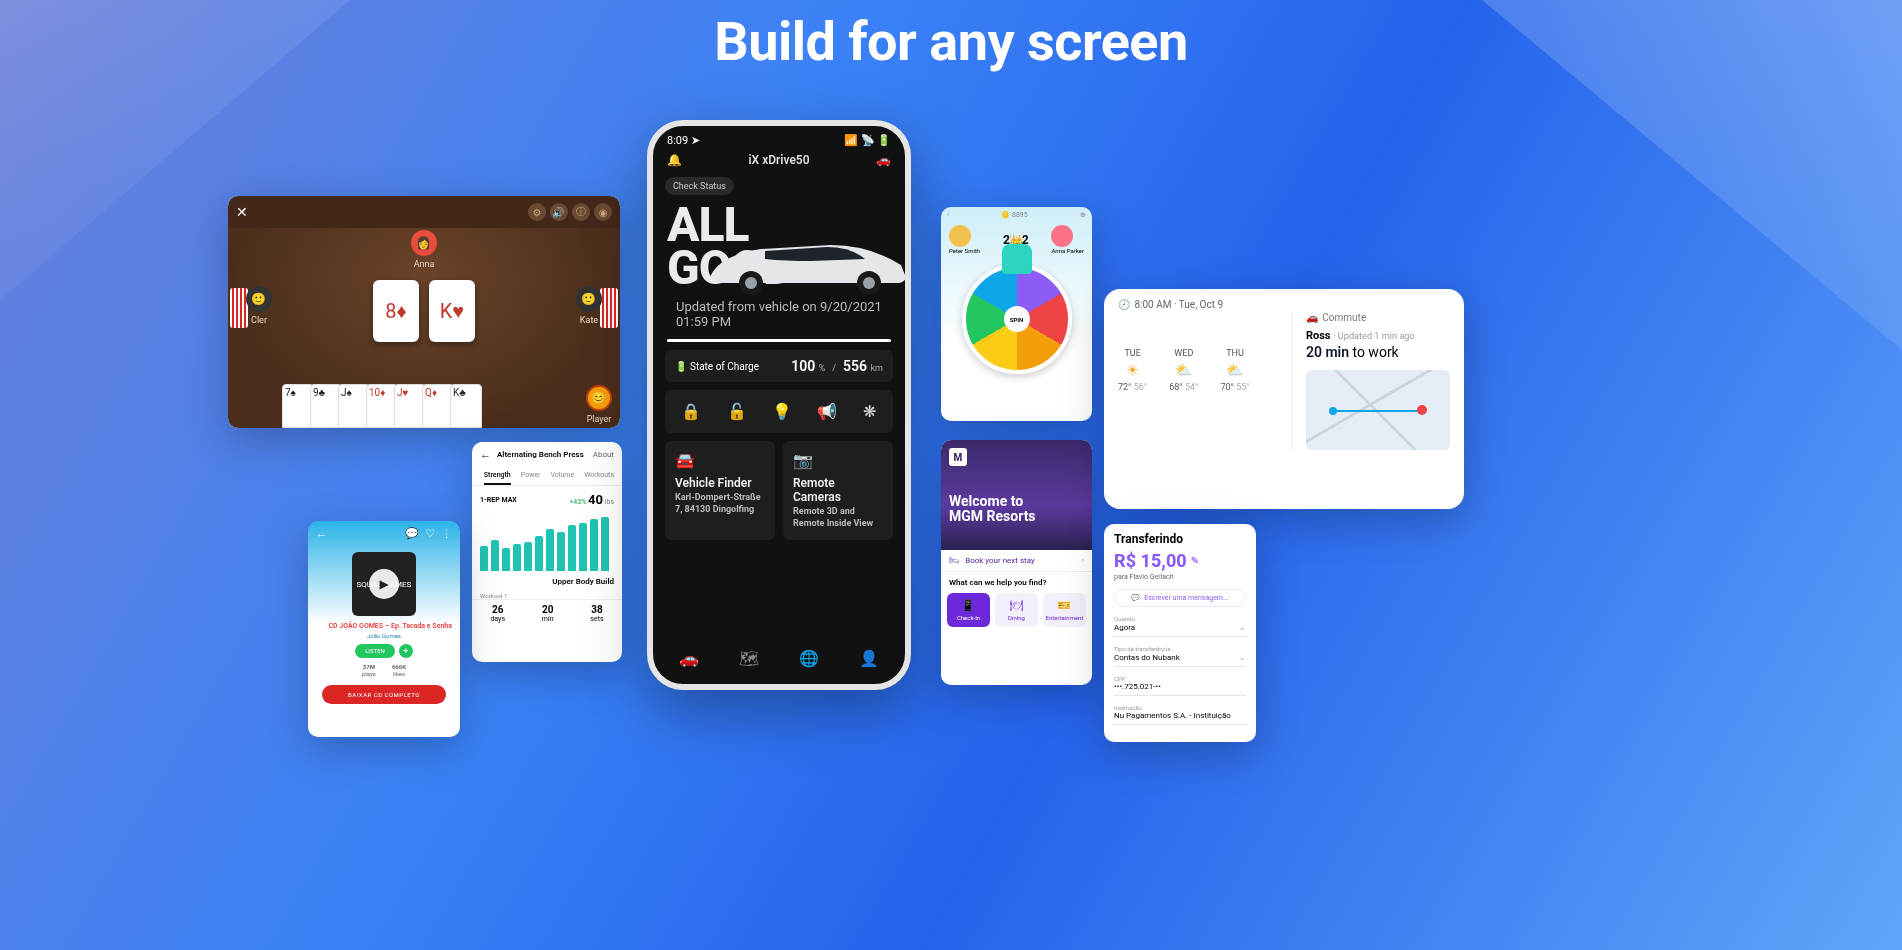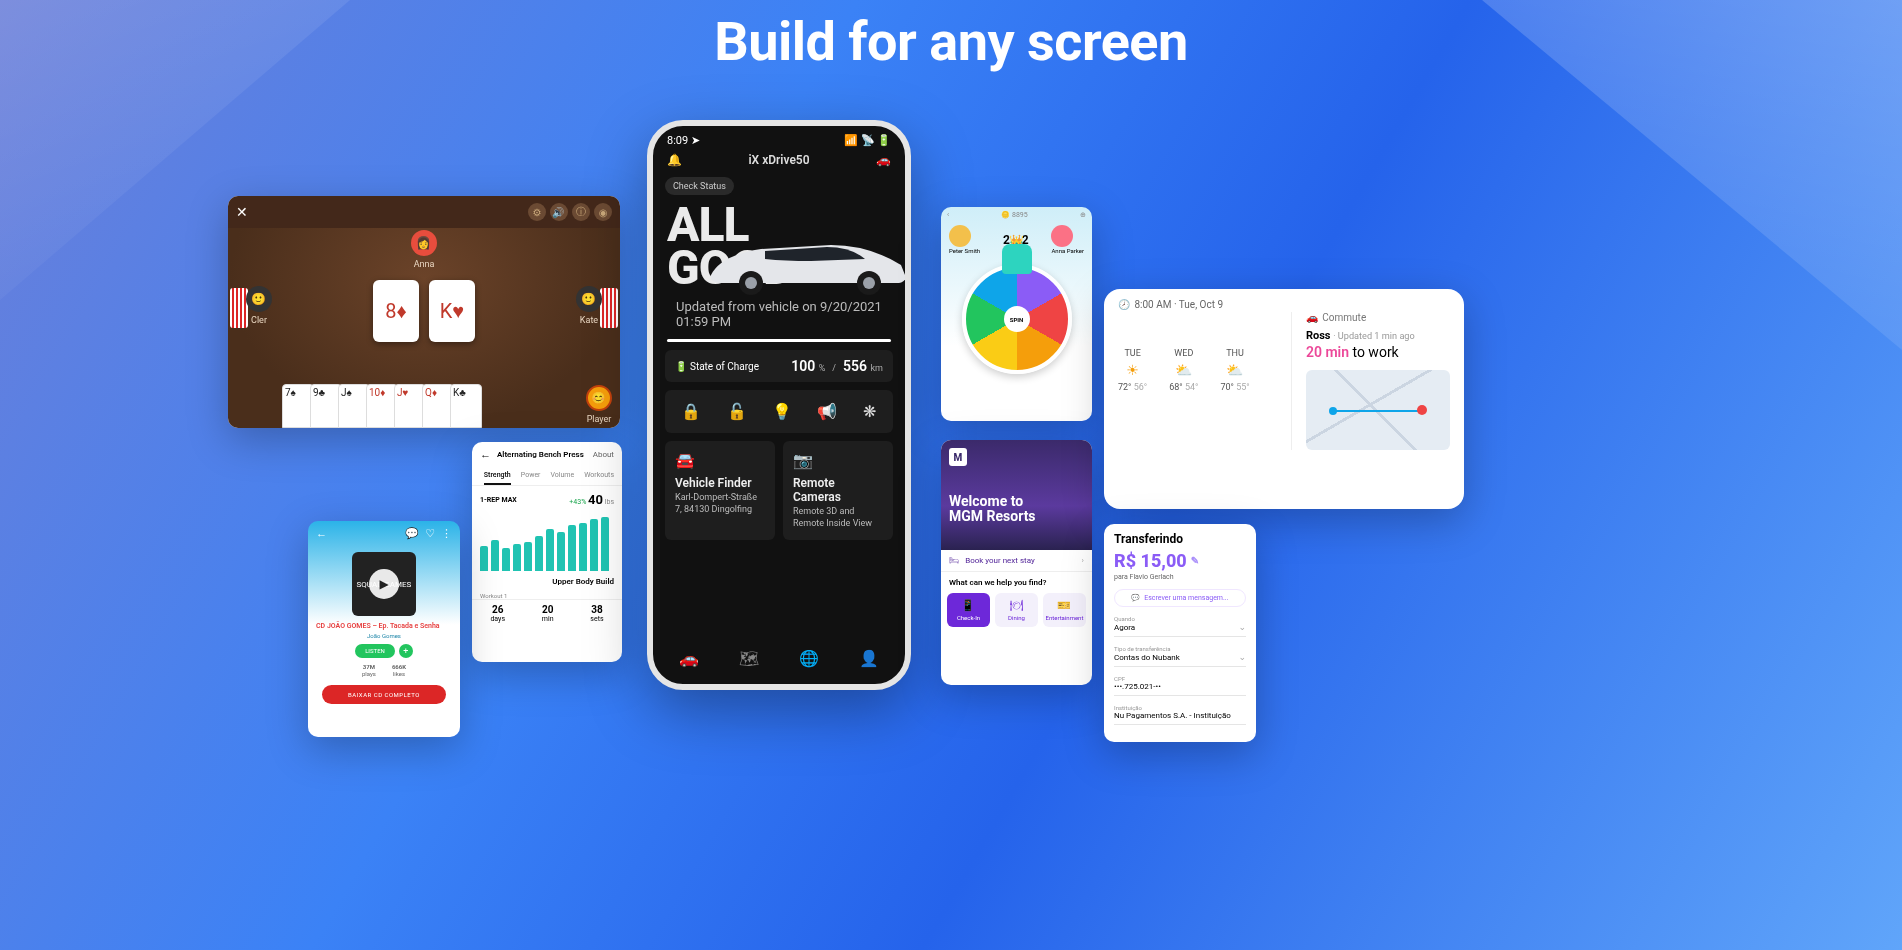--- a/index.html
+++ b/index.html
@@ -68,21 +68,21 @@
   .fitness .ub { padding:6px 8px; font-size:8px; font-weight:600;text-align:right; }
   .fitness .stats { display:flex; justify-content:space-around; font-size:7px; text-align:center; padding:4px 0; border-top:1px solid #eee; }
   .fitness .stats b { display:block; font-size:10px; }
 
   
   .music { left: 308px; top: 521px; width: 152px; height: 216px; border-radius:10px; background:linear-gradient(180deg, #2bb3e8 0%, #fff 48%, #fff 100%); }
   .music .mhead { display:flex; padding:6px 8px; color:#fff; font-size:11px; }
   .music .mhead .r { margin-left:auto; display:flex; gap:6px; }
   .music .cover { width:64px; height:64px; margin:6px auto 4px; background:#222; border-radius:6px; position:relative; display:flex; align-items:center; justify-content:center; color:#fff; font-size:8px; text-align:center; }
   .music .cover .play { width:30px; height:30px; border-radius:50%; background:rgba(255,255,255,0.9); color:#222; display:flex; align-items:center; justify-content:center; font-size:12px; position:absolute; }
-  .music .track { text-align:left; font-size:7px; color:#e53e3e; padding:2px 8px; font-weight:600; }
+  .music .track { text-align:right; font-size:7px; color:#e53e3e; padding:2px 8px; font-weight:600; }
   .music .artist { text-align:center; font-size:6px; color:#28a; }
   .music .btns { display:flex; justify-content:center; gap:4px; margin:5px 0; }
   .music .btn-green { background:#22c55e; color:#fff; font-size:6px; padding:3px 10px; border-radius:10px; }
   .music .btn-plus { width:14px; height:14px; border-radius:50%; background:#22c55e; color:#fff; font-size:9px; display:flex; align-items:center; justify-content:center; }
   .music .mstats { display:flex; justify-content:center; gap:16px; font-size:6px; color:#666; text-align:center; }
   .music .cta { margin:8px 14px 0; background:#dc2626; color:#fff; font-size:6px; padding:6px; border-radius:14px; text-align:center; letter-spacing:0.5px; }
 
   
   .phone { left: 647px; top: 120px; width: 264px; height: 570px; border-radius: 36px; background:#111; border:6px solid #e5e5e5; box-shadow:0 20px 60px rgba(0,0,0,0.35); }
   .phone .statusbar { display:flex; justify-content:space-between; color:#fff; font-size:11px; padding:8px 14px 0; }
@@ -99,21 +99,21 @@
   .phone .bar { height:3px; background:#333; margin:4px 14px 8px; border-radius:2px; position:relative; }
   .phone .bar::after { content:''; position:absolute; left:0; top:0; height:100%; width:100%; background:#fff; border-radius:2px; }
   .phone .soc { margin:0 12px; background:#1e1e1e; border-radius:6px; padding:8px 10px; display:flex; align-items:center; color:#fff; font-size:10px; }
   .phone .soc .nums { margin-left:auto; font-size:14px; font-weight:600; }
   .phone .soc .nums small { font-size:9px; font-weight:400; color:#aaa; }
   .phone .actions { margin:8px 12px; background:#1e1e1e; border-radius:6px; display:flex; justify-content:space-around; padding:12px 4px; }
   .phone .actions .aicon { color:#ddd; font-size:16px; }
   .phone .twogrid { display:flex; gap:8px; margin:0 12px; }
   .phone .tile { flex:1; background:#1e1e1e; border-radius:6px; padding:10px; color:#eee; }
   .phone .tile .ttitle { font-size:12px; font-weight:600; margin:6px 0 2px; }
-  .phone .tile .tsub { font-size:9px; color:#bbb; line-height:1.3; }
+  .phone .tile .tsub { font-size:9px; color:#bbb; line-height:1.3;font-weight:bold; }
   .phone .navbar { position:absolute; bottom:8px; left:0; right:0; display:flex; justify-content:space-around; padding:8px 6px; color:#888; }
   .phone .navbar .nicon { font-size:16px; } .phone .navbar .nicon.on { color:#fff; }
 
   
   .trivia { left: 941px; top: 207px; width: 151px; height: 214px; border-radius:10px; background:linear-gradient(180deg,#cfeef8 0%, #fff 65%); }
   .trivia .thead { display:flex; justify-content:space-between; align-items:center; padding:4px 6px; font-size:7px; color:#888; }
   .trivia .vs { display:flex; justify-content:space-between; align-items:center; padding:2px 8px; font-size:8px; }
   .trivia .tav { width:22px; height:22px; border-radius:50%; background:#f3c04b; }
   .trivia .score { font-weight:700; font-size:12px; }
   .trivia .wheel-wrap { position:relative; width:110px; height:110px; margin:8px auto 0; }
@@ -143,21 +143,21 @@
   .display .temp { font-size:42px; font-weight:300; display:flex; align-items:flex-start; gap:4px; }
   .display .temp .cond { font-size:12px; color:#888; margin-top:10px; }
   .display .forecast { display:flex; gap:22px; margin-top:36px; font-size:9px; color:#555; }
   .display .fday { text-align:center; }
   .display .fday .ic { font-size:14px; color:#f59e0b; display:block; margin:4px 0; }
   .display .commute { flex:1; border-left:1px solid #eee; padding-left:14px; }
   .display .ctag { font-size:10px; color:#777; display:flex; align-items:center; gap:4px; }
   .display .ross { font-size:11px; margin-top:6px; }
   .display .ross small { color:#999; }
   .display .towork { font-size:14px; margin-top:2px; }
-  .display .towork b { color:#ec4899; font-weight:600; }
+  .display .towork b { color:#0f172a; font-weight:600; }
   .display .map { margin-top:10px; height:80px; background:#e5ecf3; border-radius:6px; position:relative; overflow:hidden; }
   .display .map::before { content:''; position:absolute; inset:0; background:
       linear-gradient(45deg, transparent 48%, #cbd5e1 48% 50%, transparent 50%),
       linear-gradient(-30deg, transparent 55%, #cbd5e1 55% 57%, transparent 57%); }
   .display .route { position:absolute; top:50%; left:18%; width:64%; height:2px; background:#0ea5e9; }
   .display .route::before { content:''; position:absolute; left:-3px; top:-3px; width:8px; height:8px; border-radius:50%; background:#0ea5e9; }
   .display .route::after { content:''; position:absolute; right:-3px; top:-5px; width:10px; height:10px; border-radius:50%; background:#ef4444; }
 
   
   .transfer { left: 1104px; top: 524px; width: 152px; height: 218px; border-radius:10px; padding:8px 10px; font-size:8px; }

